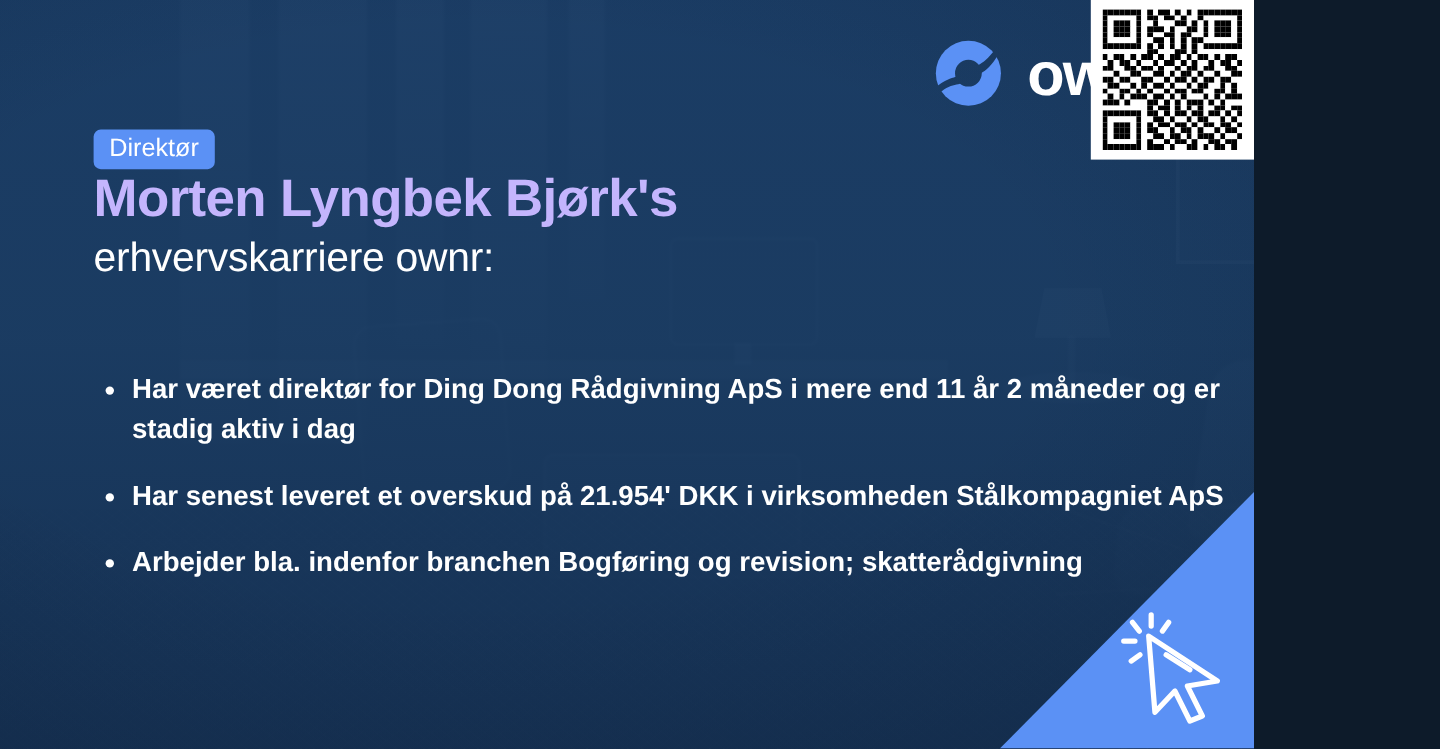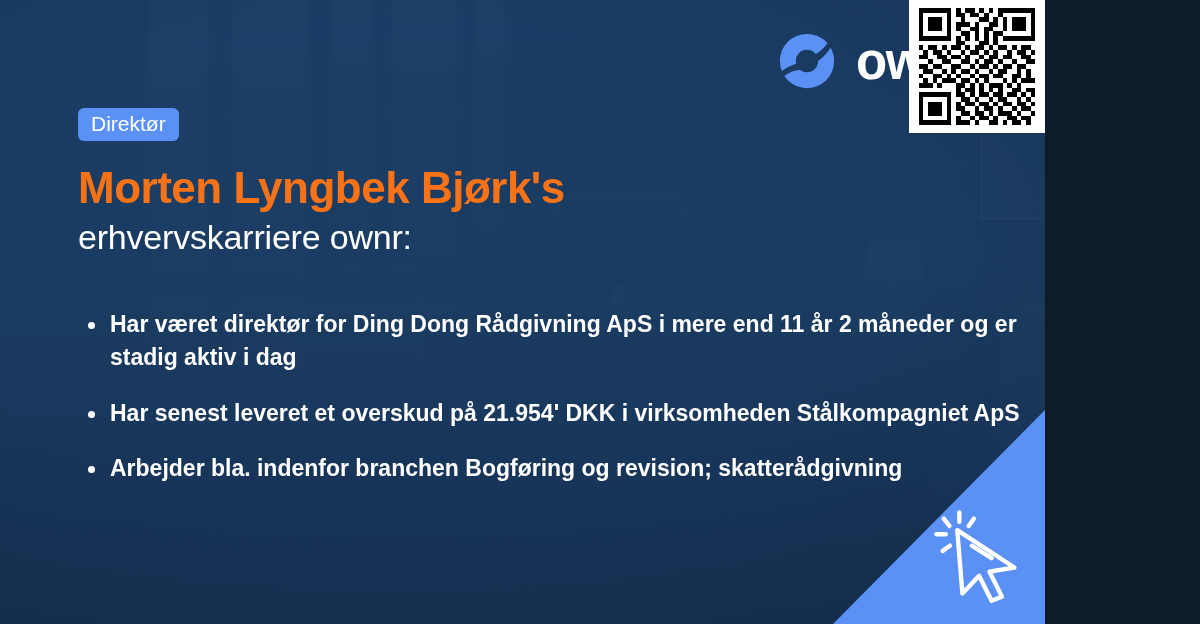--- a/index.html
+++ b/index.html
@@ -257,22 +257,21 @@
     display: inline-block;
     background: var(--accent, #5b91f5);
     color: #ffffff;
     font-size: 21px;
     font-weight: 400;
     padding: 5px 13px 7px;
     border-radius: 6px;
     line-height: 1;
   }
   .headline {
-    margin-top: 22px;
-    color: #f97316;
+    color: #c4b5fd;
     font-size: 44px;
     font-weight: 700;
     line-height: 1.12;
     letter-spacing: -.5px;
   }
   .subhead {
     margin-top: 6px;
     color: #ffffff;
     font-size: 34px;
     font-weight: 400;

